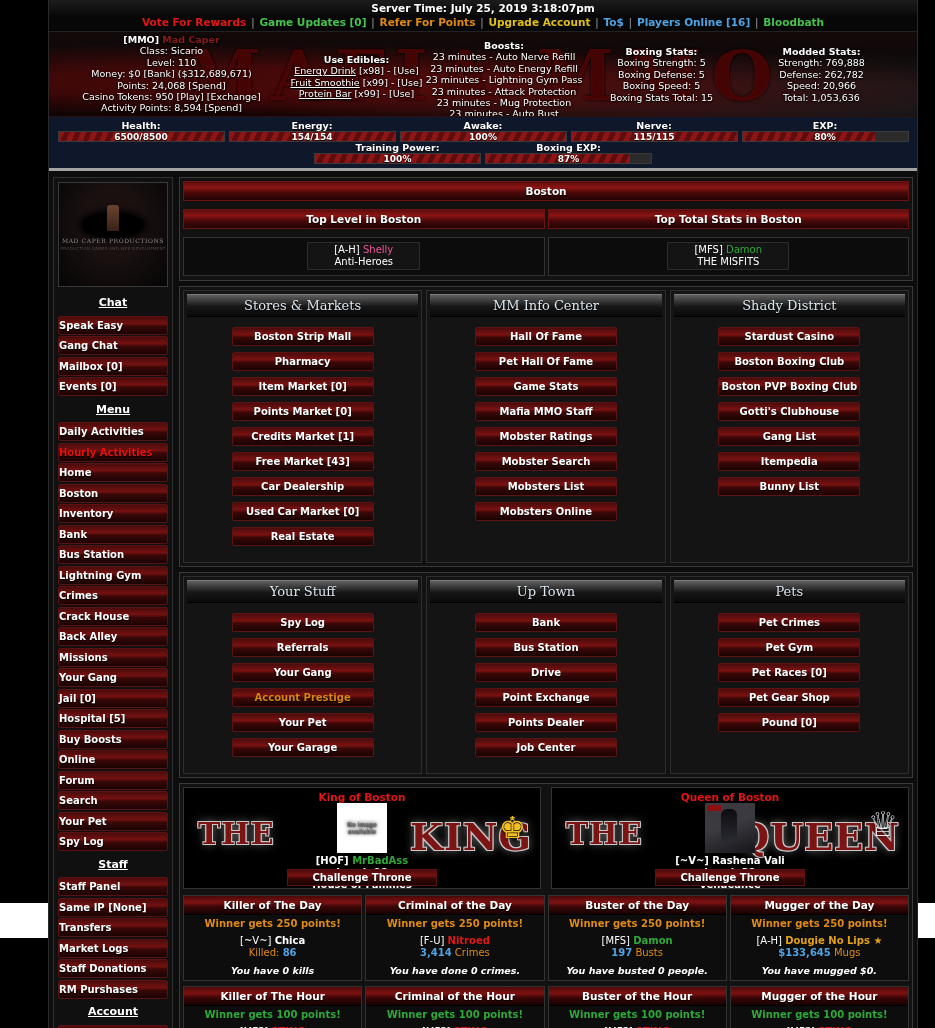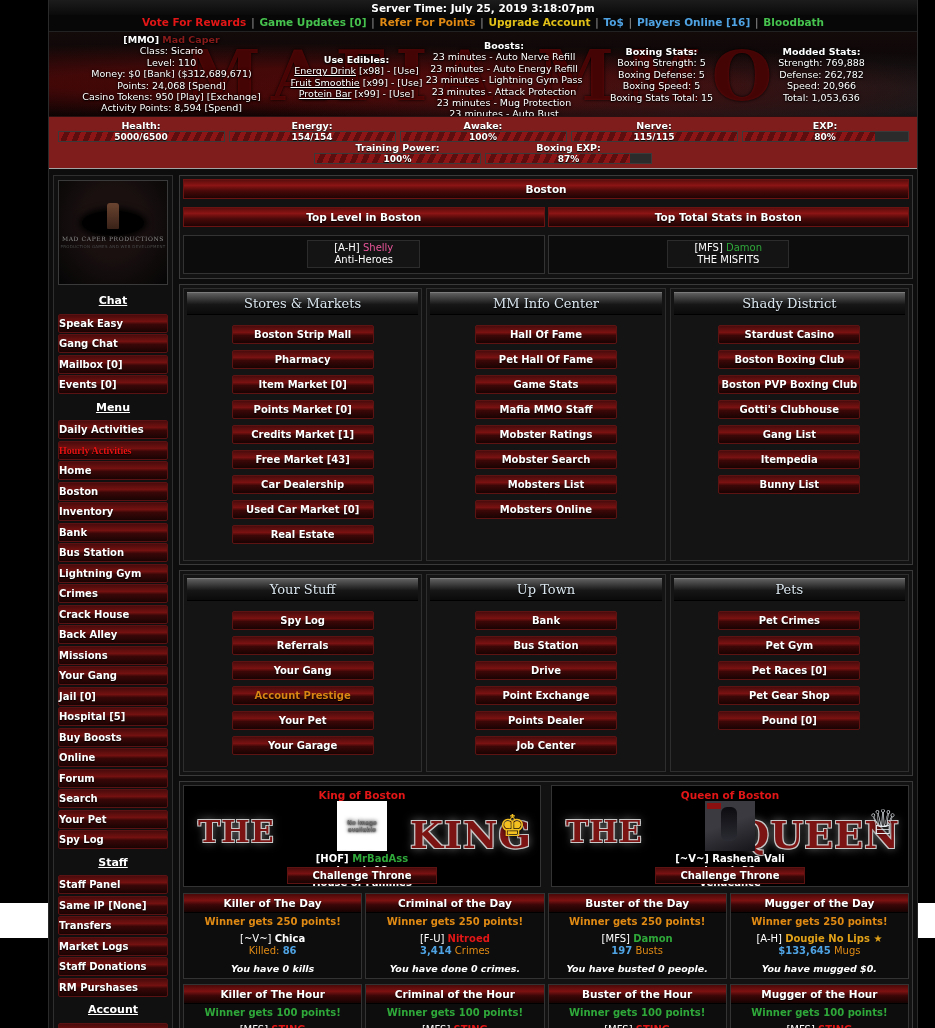--- a/index.html
+++ b/index.html
@@ -76,23 +76,23 @@
   .bancol .hdr { font-weight: bold; }
   .col-player { left: 0; width: 245px; padding-top: 2px; }
   .col-edible { left: 230px; width: 155px; padding-top: 22px; }
   .col-boost  { left: 355px; width: 200px; padding-top: 8px; }
   .col-boxing { left: 525px; width: 175px; padding-top: 14px; }
   .col-mod    { left: 680px; width: 185px; padding-top: 14px; }
   .redname { color: #8a1b1b; font-weight: bold; }
   .ulink { text-decoration: underline; }
   
   .bars {
-    background: #7f1d1d;
+    background: #0f172a;
     padding: 3px 0 4px;
-    border-bottom: 1px solid #a3a3a3;
+    border-bottom: 3px solid #a3a3a3;
   }
   .barrow { display: flex; justify-content: center; }
   .barcell { text-align: center; padding: 0 2px; }
   .barlabel { color: #fff; font-size: 9.5px; font-weight: bold; text-shadow: 0 1px 1px #000; }
   .barbox {
     position: relative;
     height: 11px;
     border: 1px solid #3a3a3a;
     background: #2b2b2b;
     overflow: hidden;
@@ -156,21 +156,21 @@
     padding: 3px 0;
     font-size: 10px; font-weight: bold;
     color: #fff;
     text-shadow: 0 1px 1px #000;
     background: linear-gradient(#4a0b0b, #741111 38%, #3a0707 55%, #1a0303);
     border: 1px solid #5a1212;
     border-radius: 2px;
     text-decoration: none;
     cursor: pointer;
   }
-  .sb-btn.alt { color: #e81212; font-family: Liberation Serif, serif; }
+  .sb-btn.alt { color: #e81212; }
   .sb-btn.blank { color: transparent; padding: 4px 0; }
   
   .main { flex: 1; min-width: 0; }
   .panel {
     background: #121212;
     border: 1px solid #3a3a3a;
     margin-bottom: 5px;
   }
   .redbar {
     background: linear-gradient(#5c0d0d, #8c1414 30%, #4a0909 60%, #200303);
@@ -414,21 +414,21 @@
           </div>
       </div>
     </div>
 
     <div class="bars">
       <div class="barrow" id="bars-row1">
           <div class="barcell" style="width: 171px;">
             <div class="barlabel">Health:</div>
             <div class="barbox">
               <div class="barfill" style="width: 100%;"></div>
-              <div class="bartext">5000/6500</div>
+              <div class="bartext">6500/8500</div>
             </div>
           </div>
           <div class="barcell" style="width: 171px;">
             <div class="barlabel">Energy:</div>
             <div class="barbox">
               <div class="barfill" style="width: 100%;"></div>
               <div class="bartext">154/154</div>
             </div>
           </div>
           <div class="barcell" style="width: 171px;">

